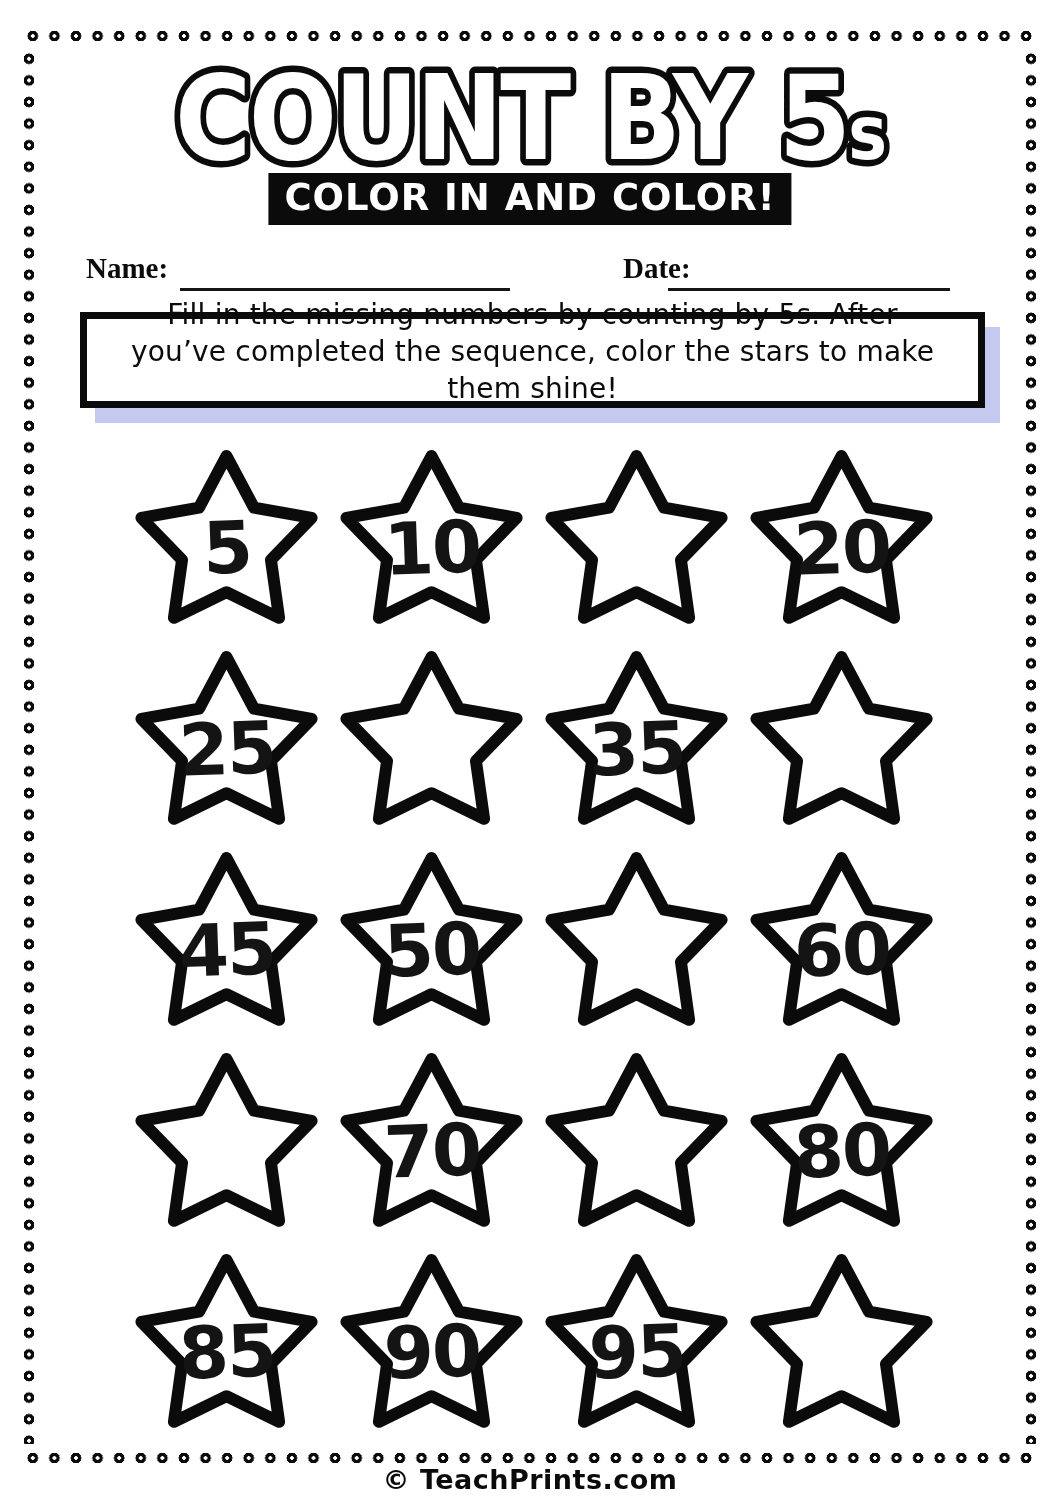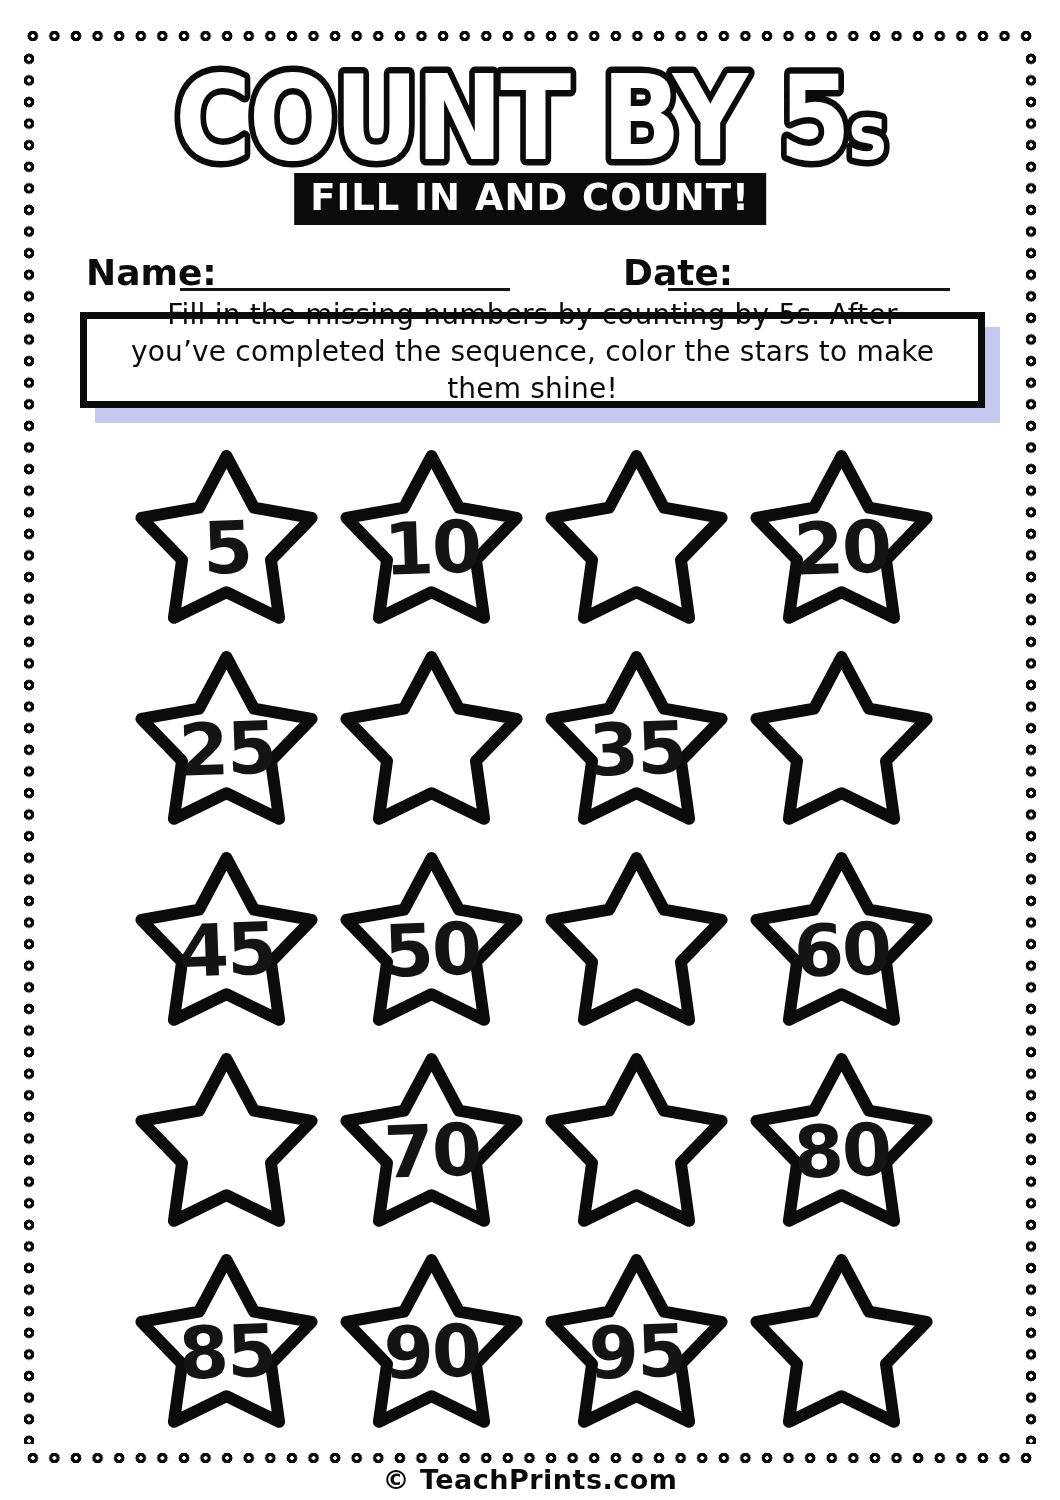--- a/index.html
+++ b/index.html
@@ -51,21 +51,21 @@
     background: #0b0b0b;
     color: #ffffff;
     font-size: 37px;
     font-weight: bold;
     letter-spacing: 1px;
     padding: 3px 16px 6px 16px;
     white-space: nowrap;
   }
 
   
-  .field-label { position: absolute; font-size: 36px; font-weight: bold; }
+  .field-label { position: absolute; font-size: 29px; font-weight: bold; font-family: Liberation Serif, serif; }
   .name-label  { left: 86px;  top: 252px; }
   .date-label  { left: 623px; top: 252px; }
   .write-line  { position: absolute; border-bottom: 3px solid #151515; height: 0; }
   .name-line   { left: 180px; top: 288px; width: 330px; }
   .date-line   { left: 668px; top: 288px; width: 282px; }
 
   
   .instr-shadow {
     position: absolute;
     left: 95px; top: 327px;
@@ -141,21 +141,21 @@
   <div class="dots dots-h dots-bottom"></div>
   <div class="dots dots-v dots-left"></div>
   <div class="dots dots-v dots-right"></div>
 
   <svg class="title-svg" width="1060" height="135" viewBox="0 0 1060 135">
     <g transform="scale(0.88 1)">
       <text class="title-text" x="602" y="107" text-anchor="middle" font-size="118"><tspan>COUNT BY 5</tspan><tspan font-size="74">s</tspan></text>
     </g>
   </svg>
 
-  <div class="subtitle">FILL IN AND COUNT!</div>
+  <div class="subtitle">COLOR IN AND COLOR!</div>
 
   <div class="field-label name-label">Name:</div>
   <div class="write-line name-line"></div>
   <div class="field-label date-label">Date:</div>
   <div class="write-line date-line"></div>
 
   <div class="instr-shadow" style="background: rgb(197, 201, 239);"></div>
   <div class="instr-box">
     <span>Fill in the missing numbers by counting by 5s. After you’ve completed the sequence, color the stars to make them shine!</span>
   </div>

